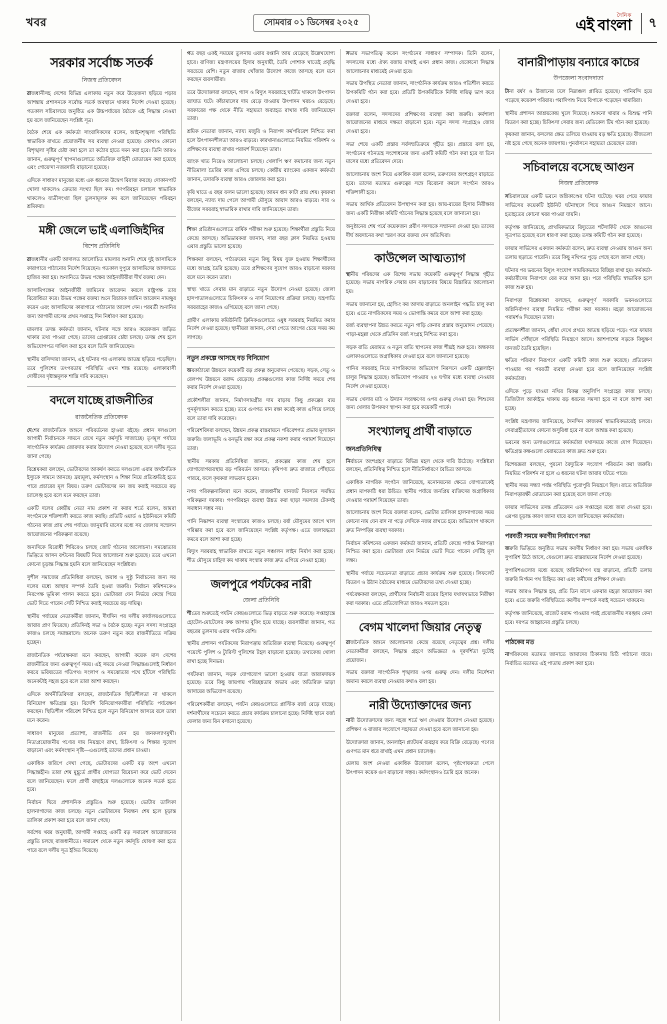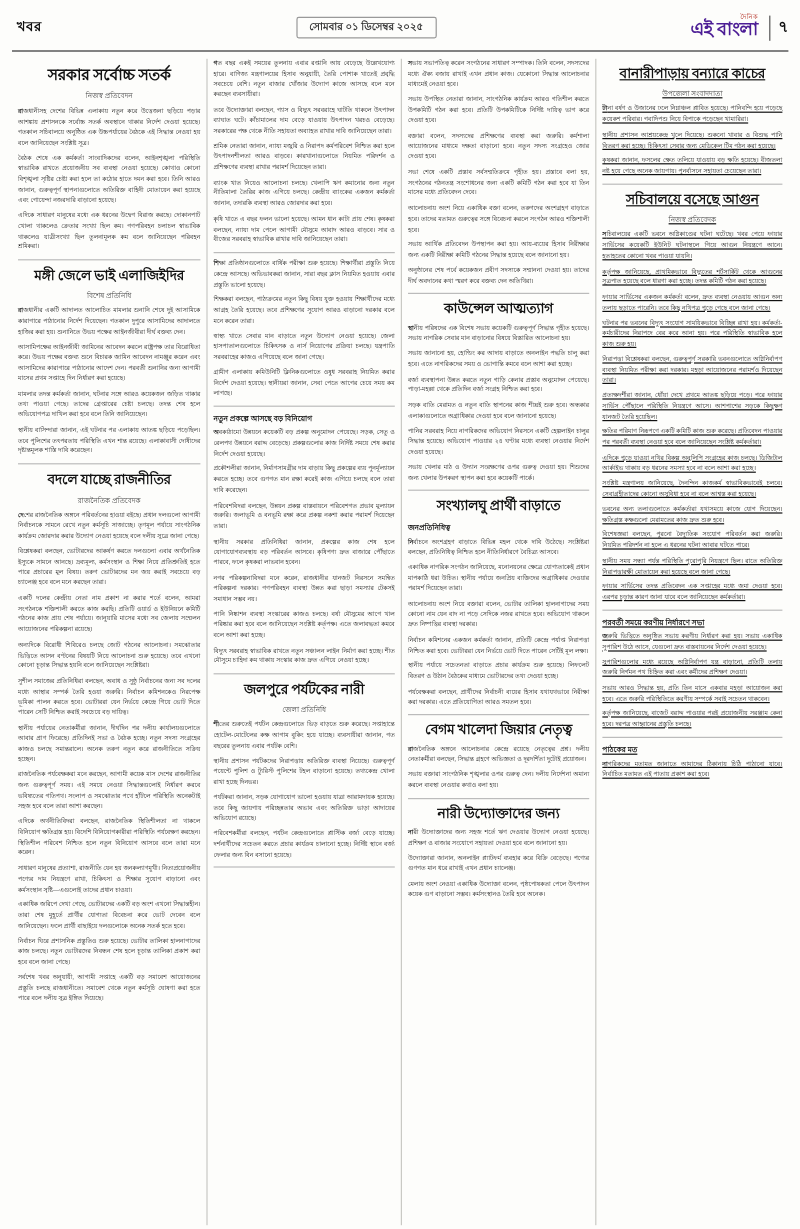--- a/index.html
+++ b/index.html
@@ -13,21 +13,21 @@
     font-family: "Liberation Serif", serif;
     color: #111;
     overflow: hidden;
   }
   .page {
     position: relative;
     width: 667px;
     height: 1024px;
     background: #fdfdfb;
     box-sizing: border-box;
-    padding: 8px 10px 10px 10px;
+    padding: 8px 10px 10px 22px;
   }
   
   .masthead {
     display: flex;
     align-items: center;
     justify-content: space-between;
     border-bottom: 1.5px solid #333;
     padding-bottom: 4px;
     margin-bottom: 6px;
     height: 30px;
@@ -59,21 +59,21 @@
     line-height: 1;
   }
   .logo-sub {
     font-size: 5.5px;
     color: #b02418;
     letter-spacing: .3px;
   }
   .logo-main {
     font-size: 15px;
     font-weight: bold;
-    color: #4c1d95;
+    color: #000000;
     letter-spacing: -.3px;
   }
   .page-num {
     font-size: 13px;
     font-weight: bold;
     border-left: 1px solid #555;
     padding-left: 7px;
     margin-left: 3px;
   }
   
@@ -87,21 +87,21 @@
     padding: 0 5px;
     overflow: hidden;
     position: relative;
   }
   .col + .col {
     border-left: .5px solid #c9c9c4;
   }
   .c1 { width: 167px; }
   .c2 { width: 167px; }
   .c3 { width: 167px; }
-  .c4 { width: 166px; text-decoration: underline; }
+  .c4 { width: 166px; }
 
   h2.headline {
     font-size: 11.5px;
     font-weight: bold;
     text-align: center;
     margin: 6px 0 4px 0;
     line-height: 1.25;
     letter-spacing: -.2px;
   }
   h2.headline.big {

